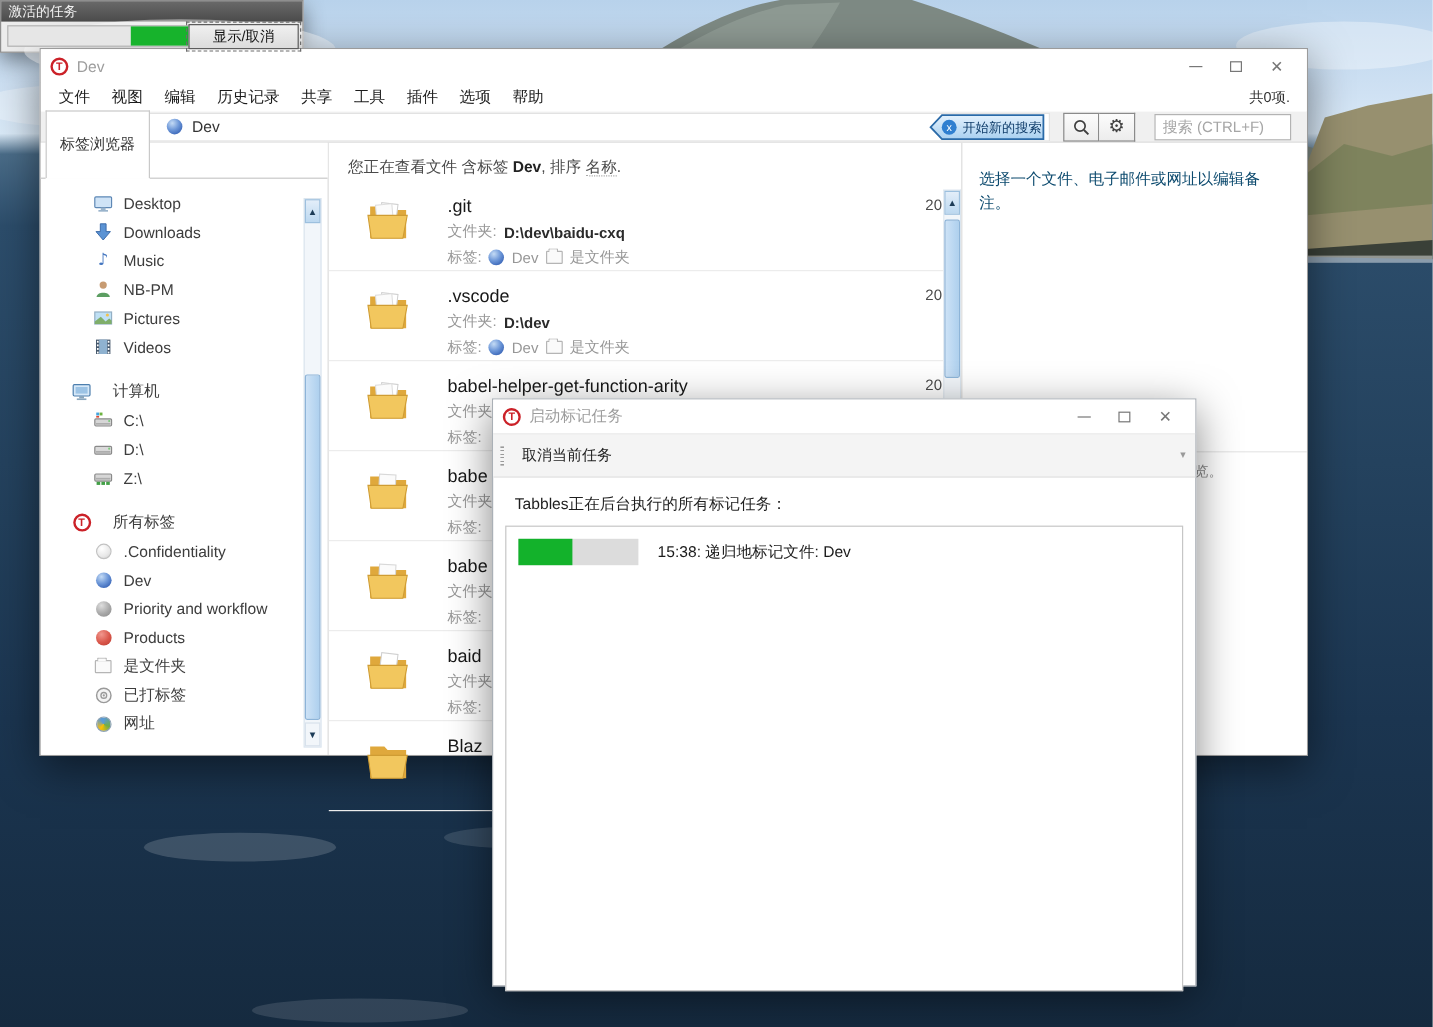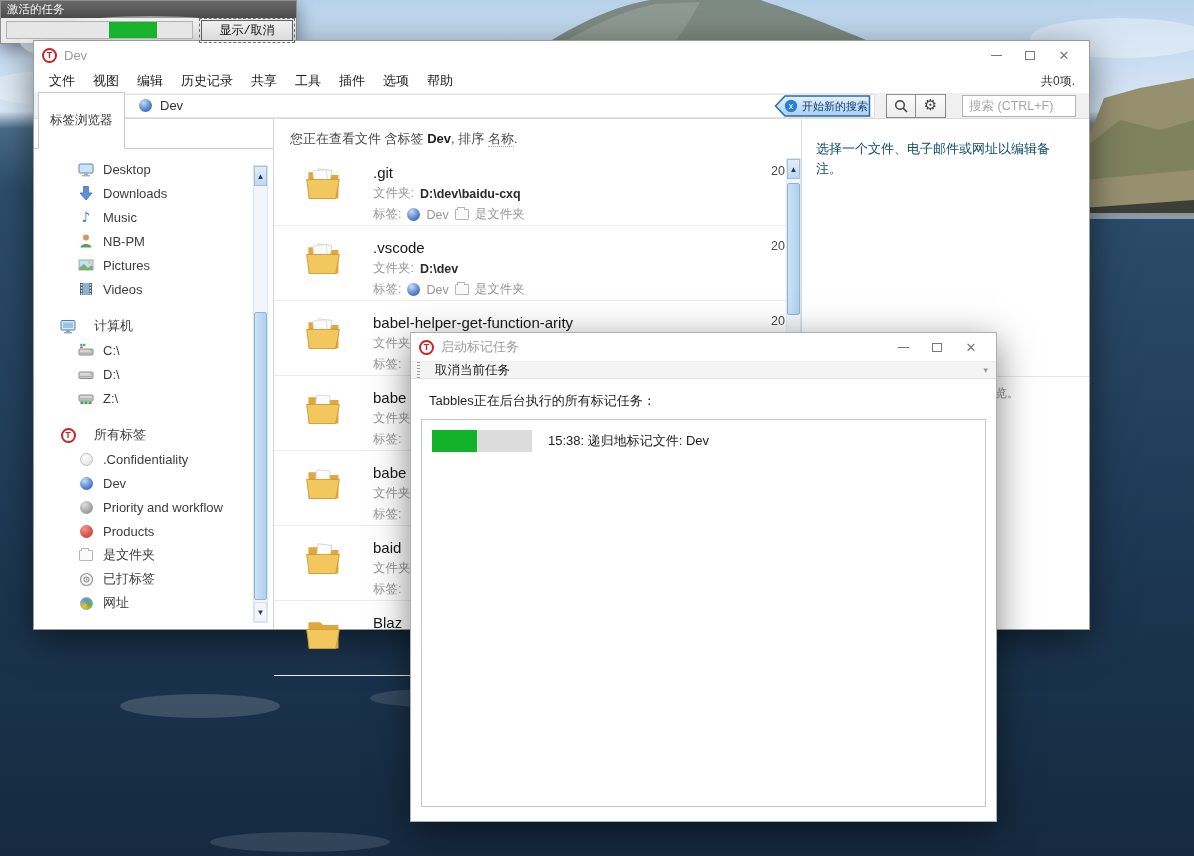--- a/index.html
+++ b/index.html
@@ -82,33 +82,33 @@
   #file-scroll { right:0; top:39px; bottom:0; border-left:1px solid #e1e9f1; }
 
   
   .rightpanel { flex:1; border-left:1px solid #dcdcdc; position:relative; background:#fff; }
   .rp-note { padding:20px 18px 0 14px; font-size:13px; color:#0c4a6e; line-height:1.55; }
   .rp-divider { position:absolute; left:0; right:0; top:257px; border-top:1px solid #e6e6e6; }
   .rp-frag { position:absolute; left:193px; top:266px; font-size:12px; color:#8a8a8a; }
 
   
   #task-dialog { left:410px; top:332px; width:587px; height:490px; border:1px solid #aab0b6; }
-  .dlg-toolbar { height:18px; background:#f4f4f4; border-top:1px solid #ececec; border-bottom:1px solid #e2e2e2; display:flex; align-items:center; padding:0 8px 0 6px; }
+  .dlg-toolbar { height:37px; background:#f4f4f4; border-top:1px solid #ececec; border-bottom:1px solid #e2e2e2; display:flex; align-items:center; padding:0 8px 0 6px; }
   .grip { width:3px; height:16px; background-image:repeating-linear-gradient(#9a9a9a 0 1px,transparent 1px 3px); margin-right:9px; }
   .dlg-cancel { font-size:12.5px; color:#222; padding:4px 6px; }
   .overflow { margin-left:auto; color:#9a9a9a; font-size:9px; }
   .dlg-label { margin:13px 14px 9px 18px; font-size:13px; color:#1f1f1f; }
   .dlg-list { margin:0 10px; height:388px; border:1px solid #c6c6c6; background:#fff; padding:10px; }
   .task-row { display:flex; align-items:center; gap:16px; }
   .pbar { width:100px; height:22px; background:#dcdcdc; flex:none; }
   .pfill { height:100%; background:#13b22b; }
   .task-text { font-size:13px; color:#1b1b1b; }
 
   
-  #mini-window { left:33px; top:678px; width:297px; height:44px; border:1px solid #8f8f8f; background:#ededed; box-shadow:0 6px 18px rgba(0,0,0,.45);font-family:Liberation Mono, monospace; }
+  #mini-window { left:33px; top:678px; width:253px; height:44px; border:1px solid #8f8f8f; background:#ededed; box-shadow:0 6px 18px rgba(0,0,0,.45); }
   .mini-title { height:17px; background:linear-gradient(#6a6a6a,#4c4c4c); color:#f2f2f2; font-size:11.5px; display:flex; align-items:center; padding-left:6px; }
   .mini-body { position:relative; height:25px; }
   .mini-track { position:absolute; left:5px; top:3px; width:187px; height:18px; background:#e6e6e6; border:1px solid #b2b2b2; }
   .mini-block { position:absolute; top:0; height:100%; background:#17b32c; }
   .mini-btn { position:absolute; right:3px; top:2px; width:92px; height:21px; background:linear-gradient(#f0f0f0,#dcdcdc); border:1px solid #5d5d5d; outline:1px dashed #6d6d6d; outline-offset:1px; font-size:12px; color:#111; display:flex; align-items:center; justify-content:center; }
 </style>
 </head>
 <body>
 
 <div class="desktop">

